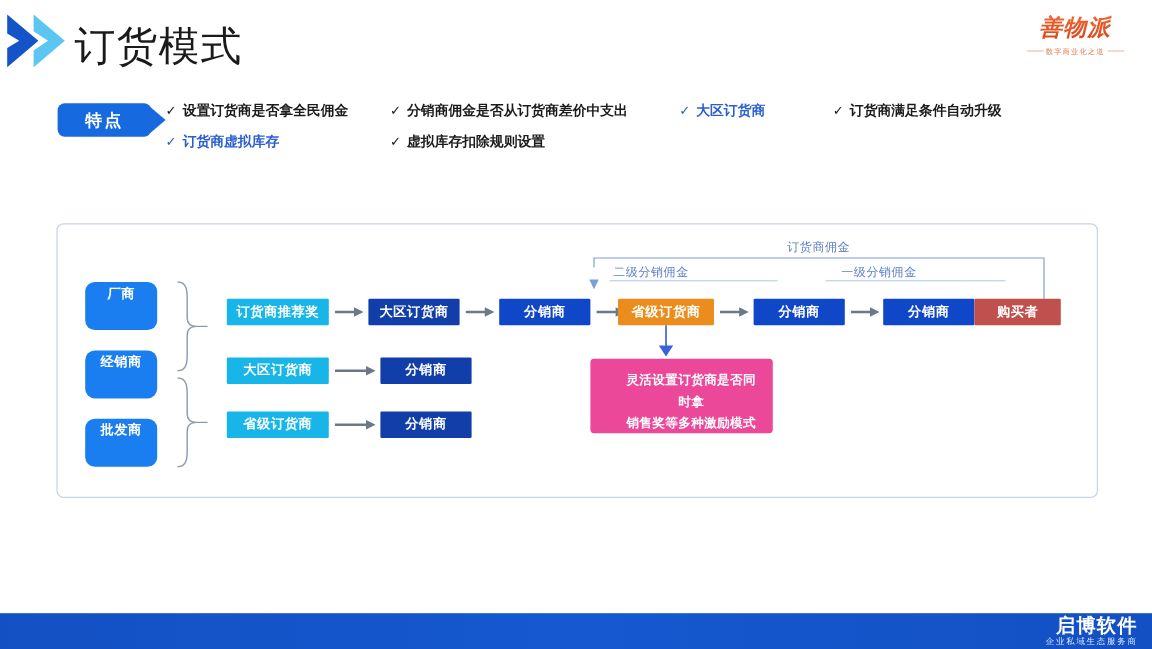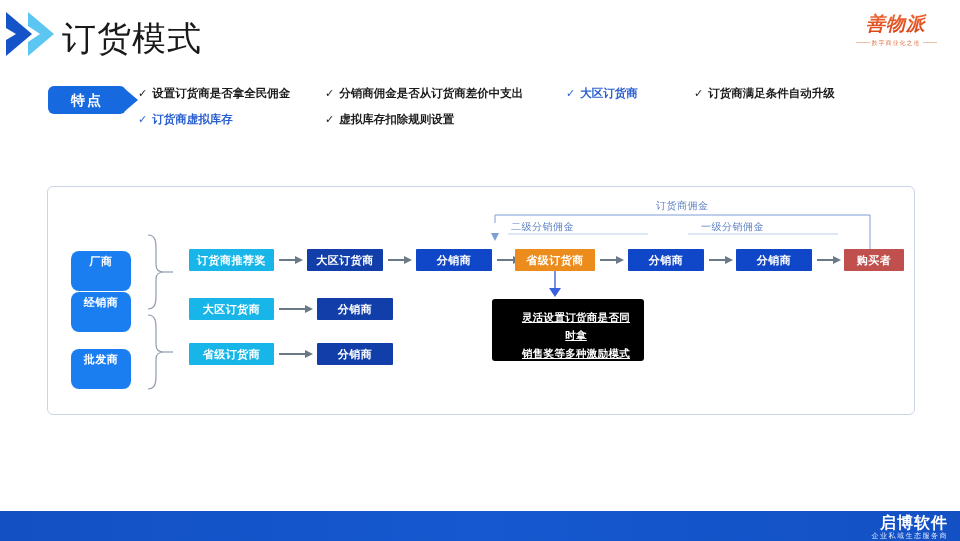--- a/index.html
+++ b/index.html
@@ -151,31 +151,30 @@
 
   .arrow-r {
     position: absolute;
     height: 10px;
     color: #5d6b7a;
   }
   .arrow-r svg { display: block; }
 
   .note-box {
     position: absolute;
-    background: #000000;
+    background: #ec4899;
     border-radius: 3px;
     color: #ffffff;
     font-size: 10.5px;
     font-weight: bold;
     line-height: 18px;
     padding: 9px 10px 0 26px;
     box-sizing: border-box;
     text-align: center;
     letter-spacing: 0.3px;
-    text-decoration: underline;
   }
 
   .ann {
     position: absolute;
     font-size: 10px;
     color: #5a7fc4;
     white-space: nowrap;
     letter-spacing: 0.5px;
   }
 
@@ -282,21 +281,21 @@
     <polygon points="443,46 451,46 447,54" fill="#7e9ed6"></polygon>
 
     <path d="M460,47 L600,47" fill="none" stroke="#aac2e6" stroke-width="0.8"></path>
 
     <path d="M640,47 L790,47" fill="none" stroke="#aac2e6" stroke-width="0.8"></path>
 
     <line x1="507" y1="84" x2="507" y2="103" stroke="#3a62de" stroke-width="1.4"></line>
     <polygon points="501,101 513,101 507,110" fill="#3a62de"></polygon>
   </svg>
 
-  <div class="box src-box" style="left:23px; top:48px;margin-top:16px;">
+  <div class="box src-box" style="left:23px; top:48px;">
     <span>厂商</span>
   </div>
   <div class="box src-box" style="left:23px; top:105px;">
     <span>经销商</span>
   </div>
   <div class="box src-box" style="left:23px; top:162px;">
     <span>批发商</span>
   </div>
 
   <div class="ann" style="left:608px; top:12px;">订货商佣金</div>
@@ -356,21 +355,21 @@
   <div class="box chip blue" style="left:688px; top:62px; width:76px;">
     <span>分销商</span>
   </div>
   <div class="arrow-r" style="left:769px; top:68px; width:24px;">
     <svg width="24" height="10" viewBox="0 0 24 10">
         <line x1="0" y1="5" x2="17" y2="5" stroke="#6b7886" stroke-width="2"></line>
         <polygon points="16,1 24,5 16,9" fill="#6b7886"></polygon>
       </svg>
   </div>
 
-  <div class="box chip red" style="left:796px; top:62px; width:60px;">
+  <div class="box chip red" style="left:764px; top:62px; width:72px;">
     <span>购买者</span>
   </div>
 
   <div class="box chip cyan" style="left:141px; top:111px; width:85px;">
     <span>大区订货商</span>
   </div>
   <div class="arrow-r" style="left:231px; top:117px; width:34px;">
     <svg width="34" height="10" viewBox="0 0 34 10">
         <line x1="0" y1="5" x2="27" y2="5" stroke="#6b7886" stroke-width="2"></line>
         <polygon points="26,1 34,5 26,9" fill="#6b7886"></polygon>

